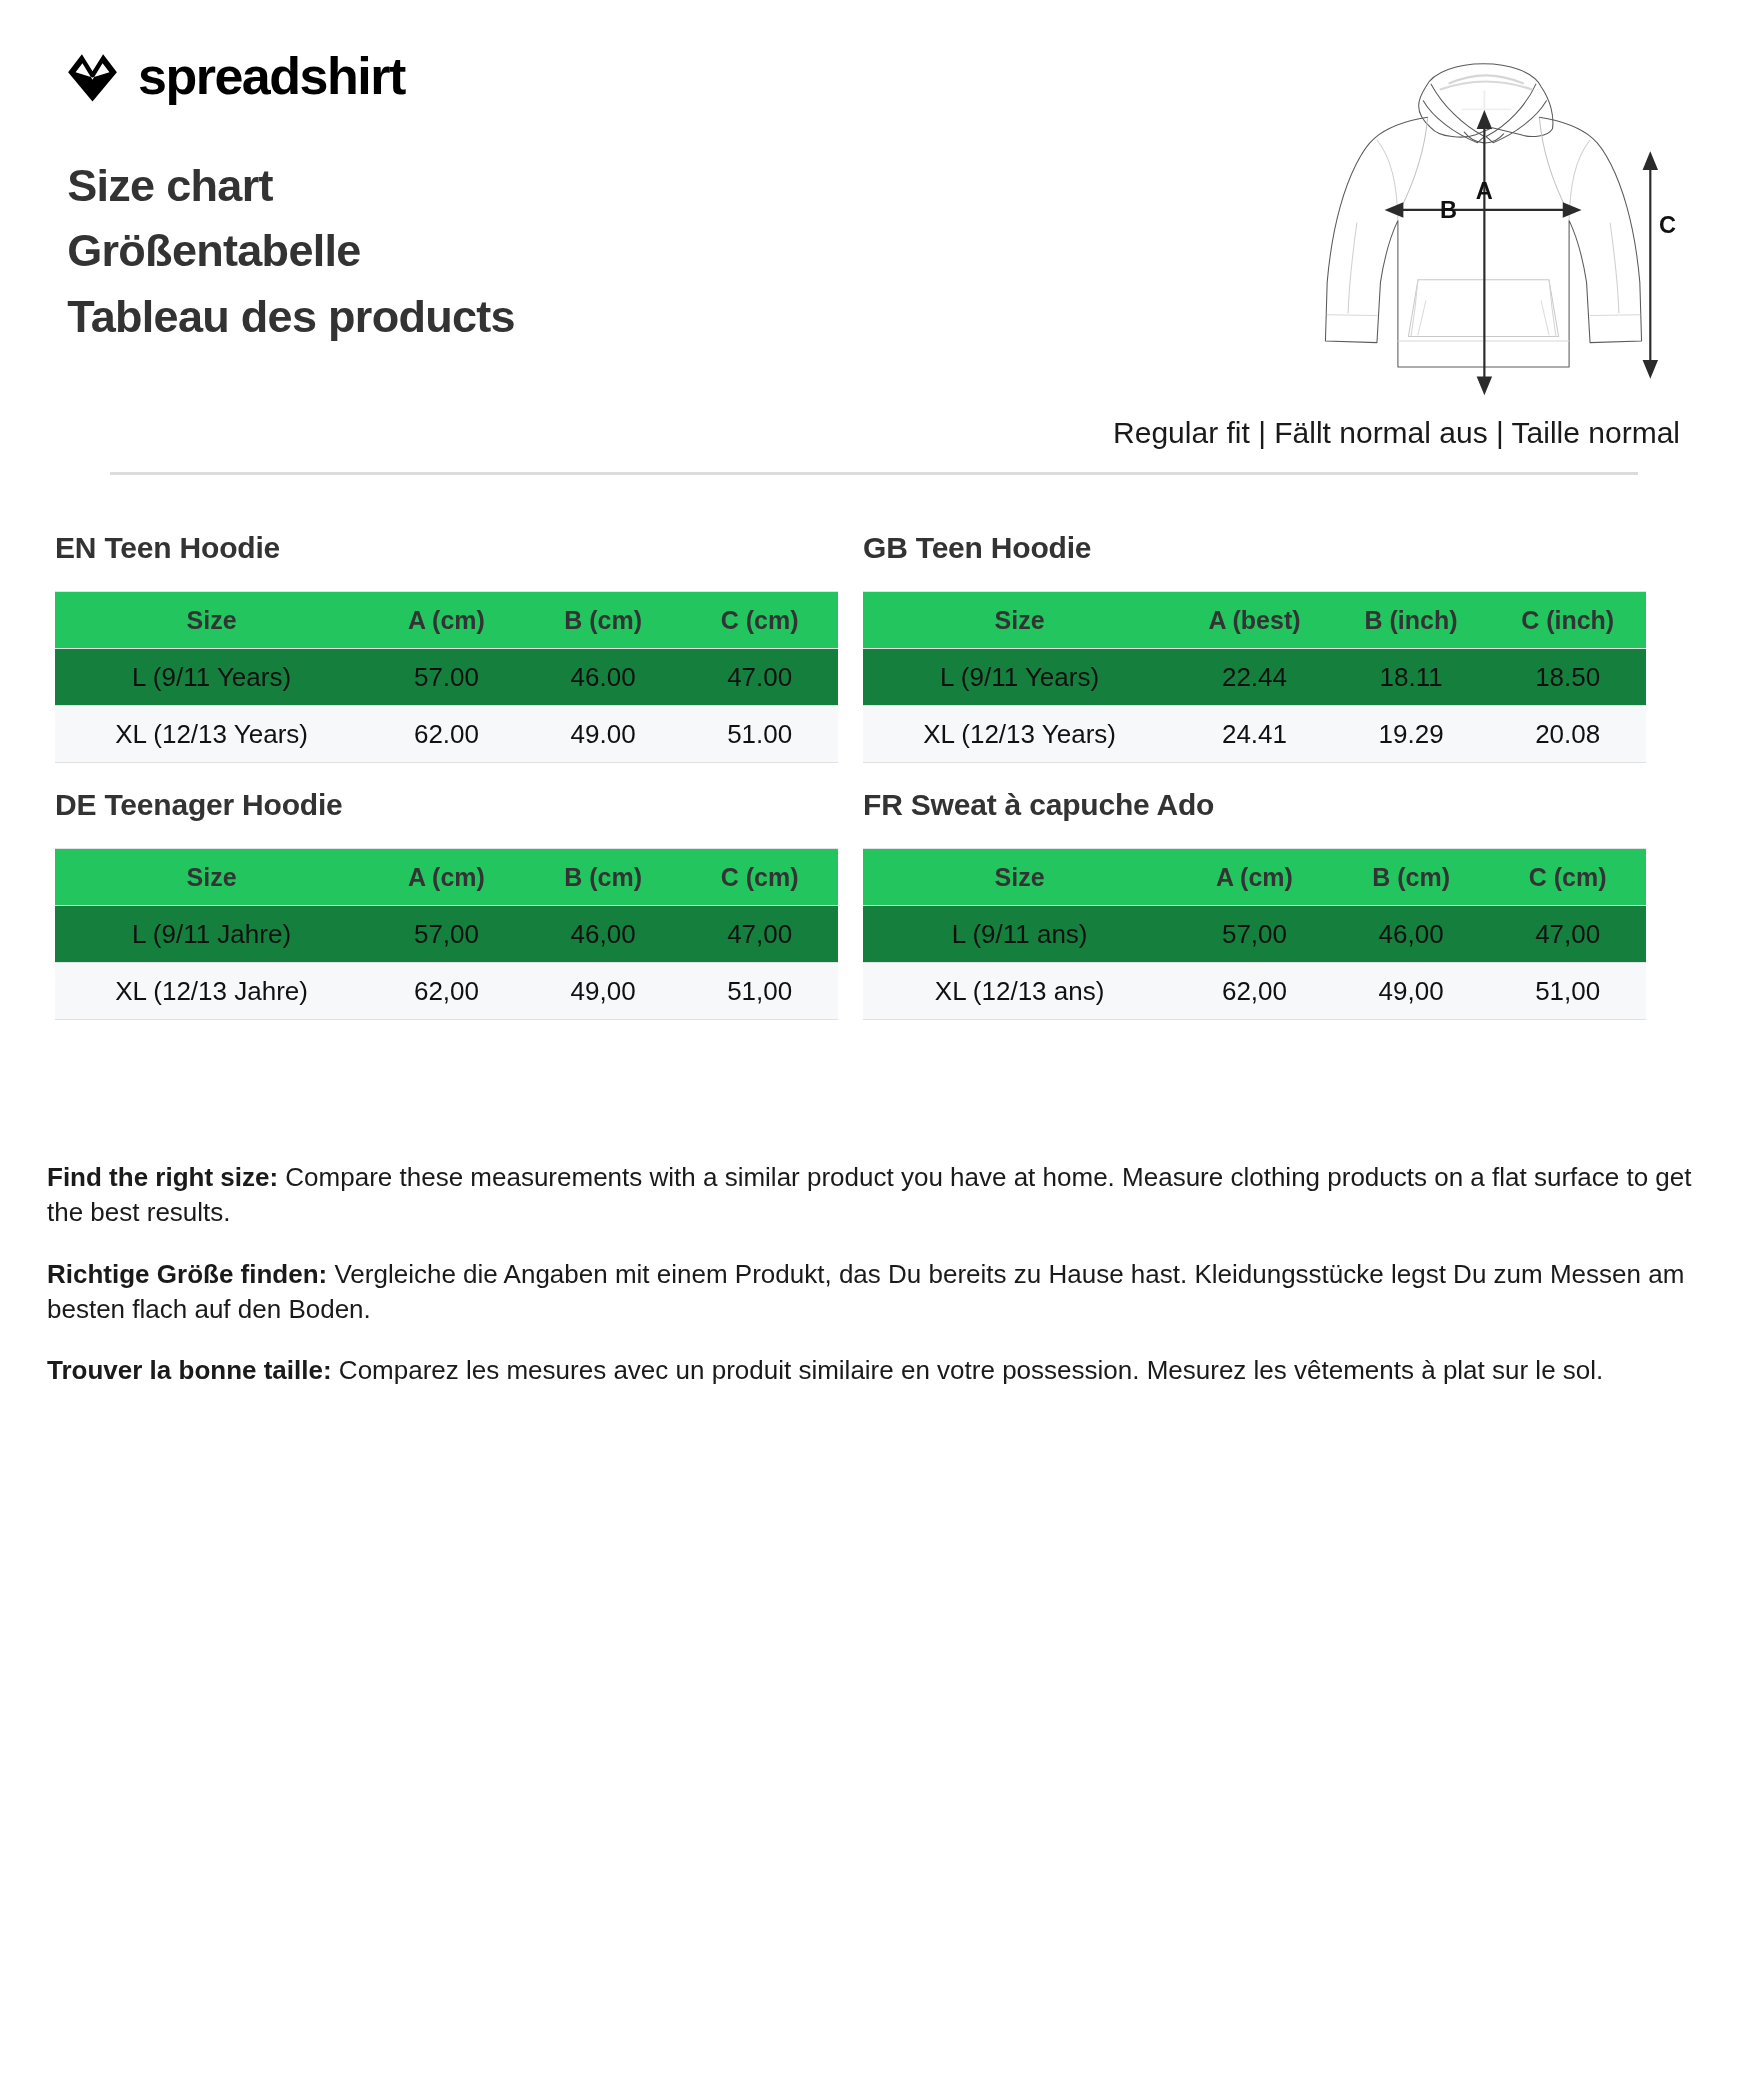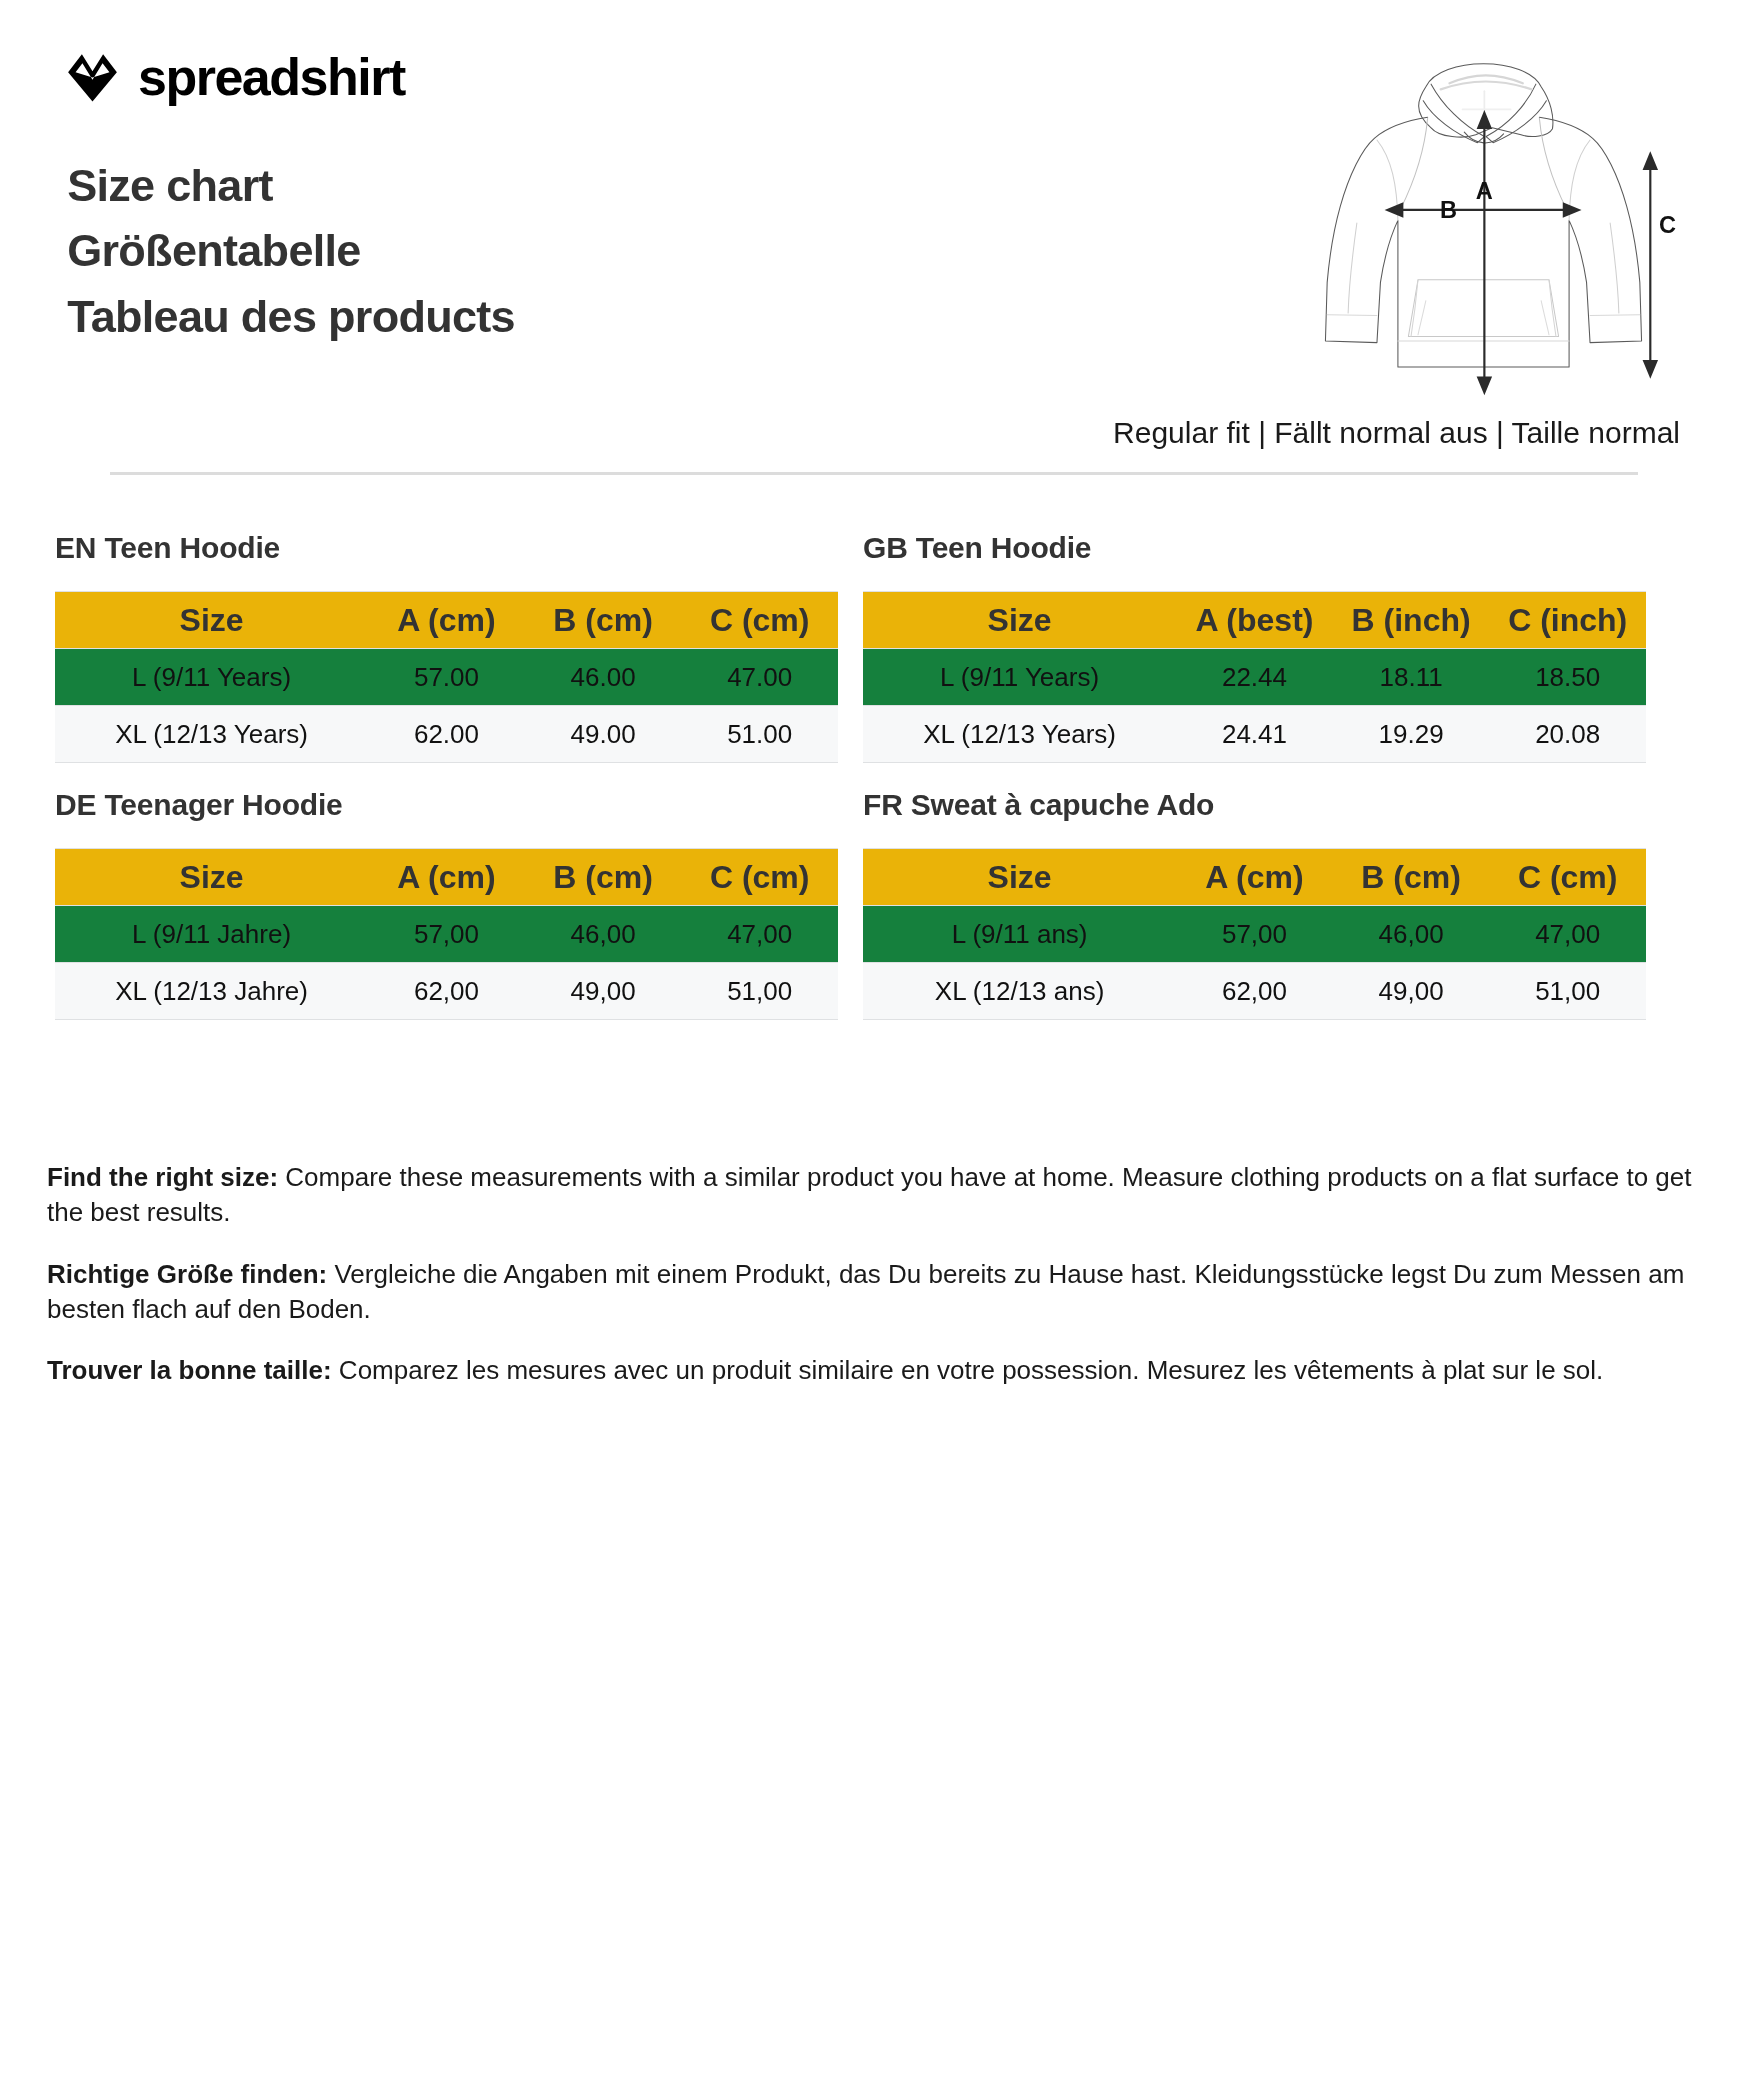--- a/index.html
+++ b/index.html
@@ -27,21 +27,20 @@
   .header {
     position: relative;
     height: 441px;
   }
 
   .brand {
     position: absolute;
     left: 11px;
     top: 50px;
     display: flex;
-    align-items: center;
     gap: 19px;
   }
   .brand-mark { width: 53px; height: 53px; display: block; }
   .brand-name {
     font-size: 52px;
     font-weight: 700;
     letter-spacing: -1.5px;
     color: #000000;
     line-height: 1;
     white-space: nowrap;
@@ -123,24 +122,24 @@
   table.size-table th,
   table.size-table td {
     text-align: center;
     vertical-align: middle;
     height: 56px;
     padding: 0 6.1px;
     border-top: 1.7px solid #dfe1e3;
     border-bottom: 1.7px solid #dfe1e3;
   }
   table.size-table thead th {
-    background: #eab308;
+    background: #22c55e;
     font-weight: 700;
     color: #333333;
-    font-size: 32px;
+    font-size: 25px;
   }
   table.size-table tbody tr.row-odd td { background: #15803d; }
   table.size-table tbody tr.row-even td { background: #f7f8f9; }
   table.size-table tbody td {
     color: #111111;
     font-weight: 400;
   }
   col.c-size { width: 40%; }
   col.c-meas { width: 20%; }
 

